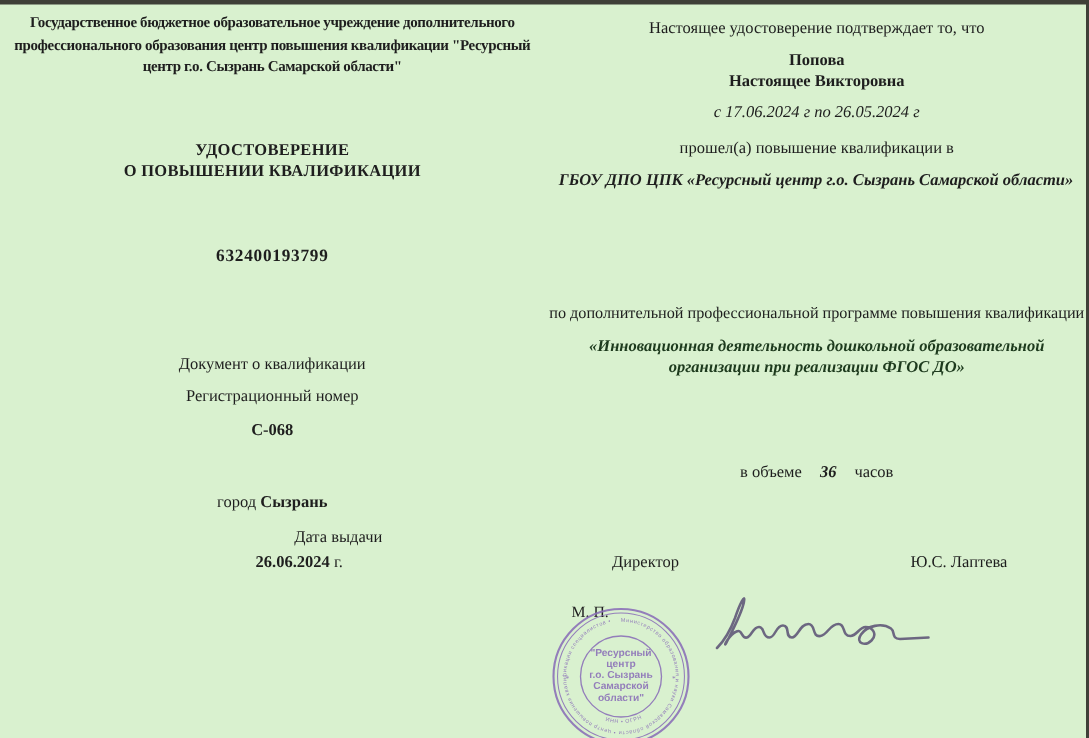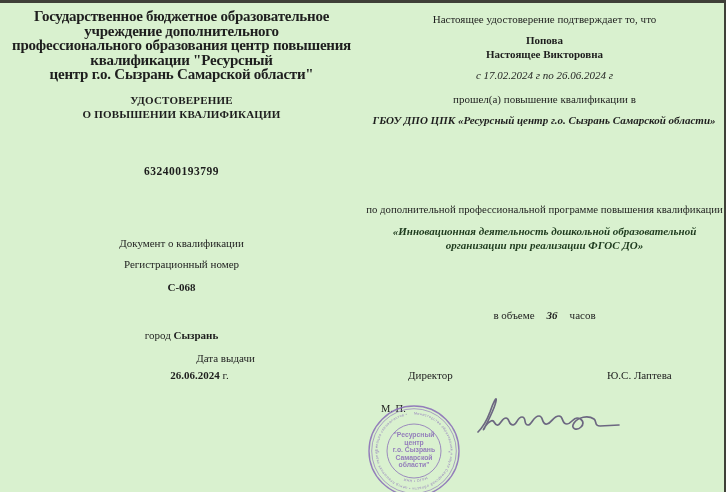--- a/index.html
+++ b/index.html
@@ -12,21 +12,21 @@
     border-right:2px solid var(--border,#3f4038);
     overflow:hidden;
     font-family:"Liberation Serif", serif;
     color:var(--text,#1e1e1e);
     font-size:11px;
   }
   .abs{position:absolute;}
   .lcol{left:0;width:363px;text-align:center;}
   .rcol{left:363px;width:363px;text-align:center;}
   .b{font-weight:bold;}
-  .org-name{top:6px;font-weight:bold;font-size:15px;letter-spacing:-0.25px;line-height:14.5px;}
+  .org-name{top:6px;font-weight:bold;font-size:10px;letter-spacing:-0.25px;line-height:14.5px;}
   .doc-title{top:90px;font-weight:bold;line-height:14px;letter-spacing:0.2px;}
   .serial{top:162px;font-weight:bold;font-size:11.5px;letter-spacing:0.5px;}
   .doc-type{top:220px;margin-top:14px;}
   .reg-label{top:255px;}
   .reg-num{top:278px;font-weight:bold;}
   .city-line{top:326px;}
   .date-label{top:349px;padding-left:44px;}
   .date-line{top:366px;padding-left:18px;}
   .confirm{top:10px;}
   .holder1{top:31px;font-weight:bold;}
@@ -79,21 +79,21 @@
 
   <div class="abs lcol date-label">Дата выдачи</div>
 
   <div class="abs lcol date-line"><span class="b">26.06.2024</span><span> г.</span></div>
 
   <div class="abs rcol confirm">Настоящее удостоверение подтверждает то, что</div>
 
   <div class="abs rcol holder1">Попова</div>
   <div class="abs rcol holder2">Настоящее Викторовна</div>
 
-  <div class="abs rcol period">с 17.02.2024 г по 26.06.2024 г</div>
+  <div class="abs rcol period">с 17.06.2024 г по 26.05.2024 г</div>
 
   <div class="abs rcol completed">прошел(а) повышение квалификации в</div>
 
   <div class="abs rcol institution">ГБОУ ДПО ЦПК «Ресурсный центр г.о. Сызрань Самарской области»</div>
 
   <div class="abs rcol program-label">по дополнительной профессиональной программе повышения квалификации</div>
 
   <div class="abs rcol ptitle ptitle1">«Инновационная деятельность дошкольной образовательной</div>
   <div class="abs rcol ptitle ptitle2">организации при реализации ФГОС ДО»</div>
 

